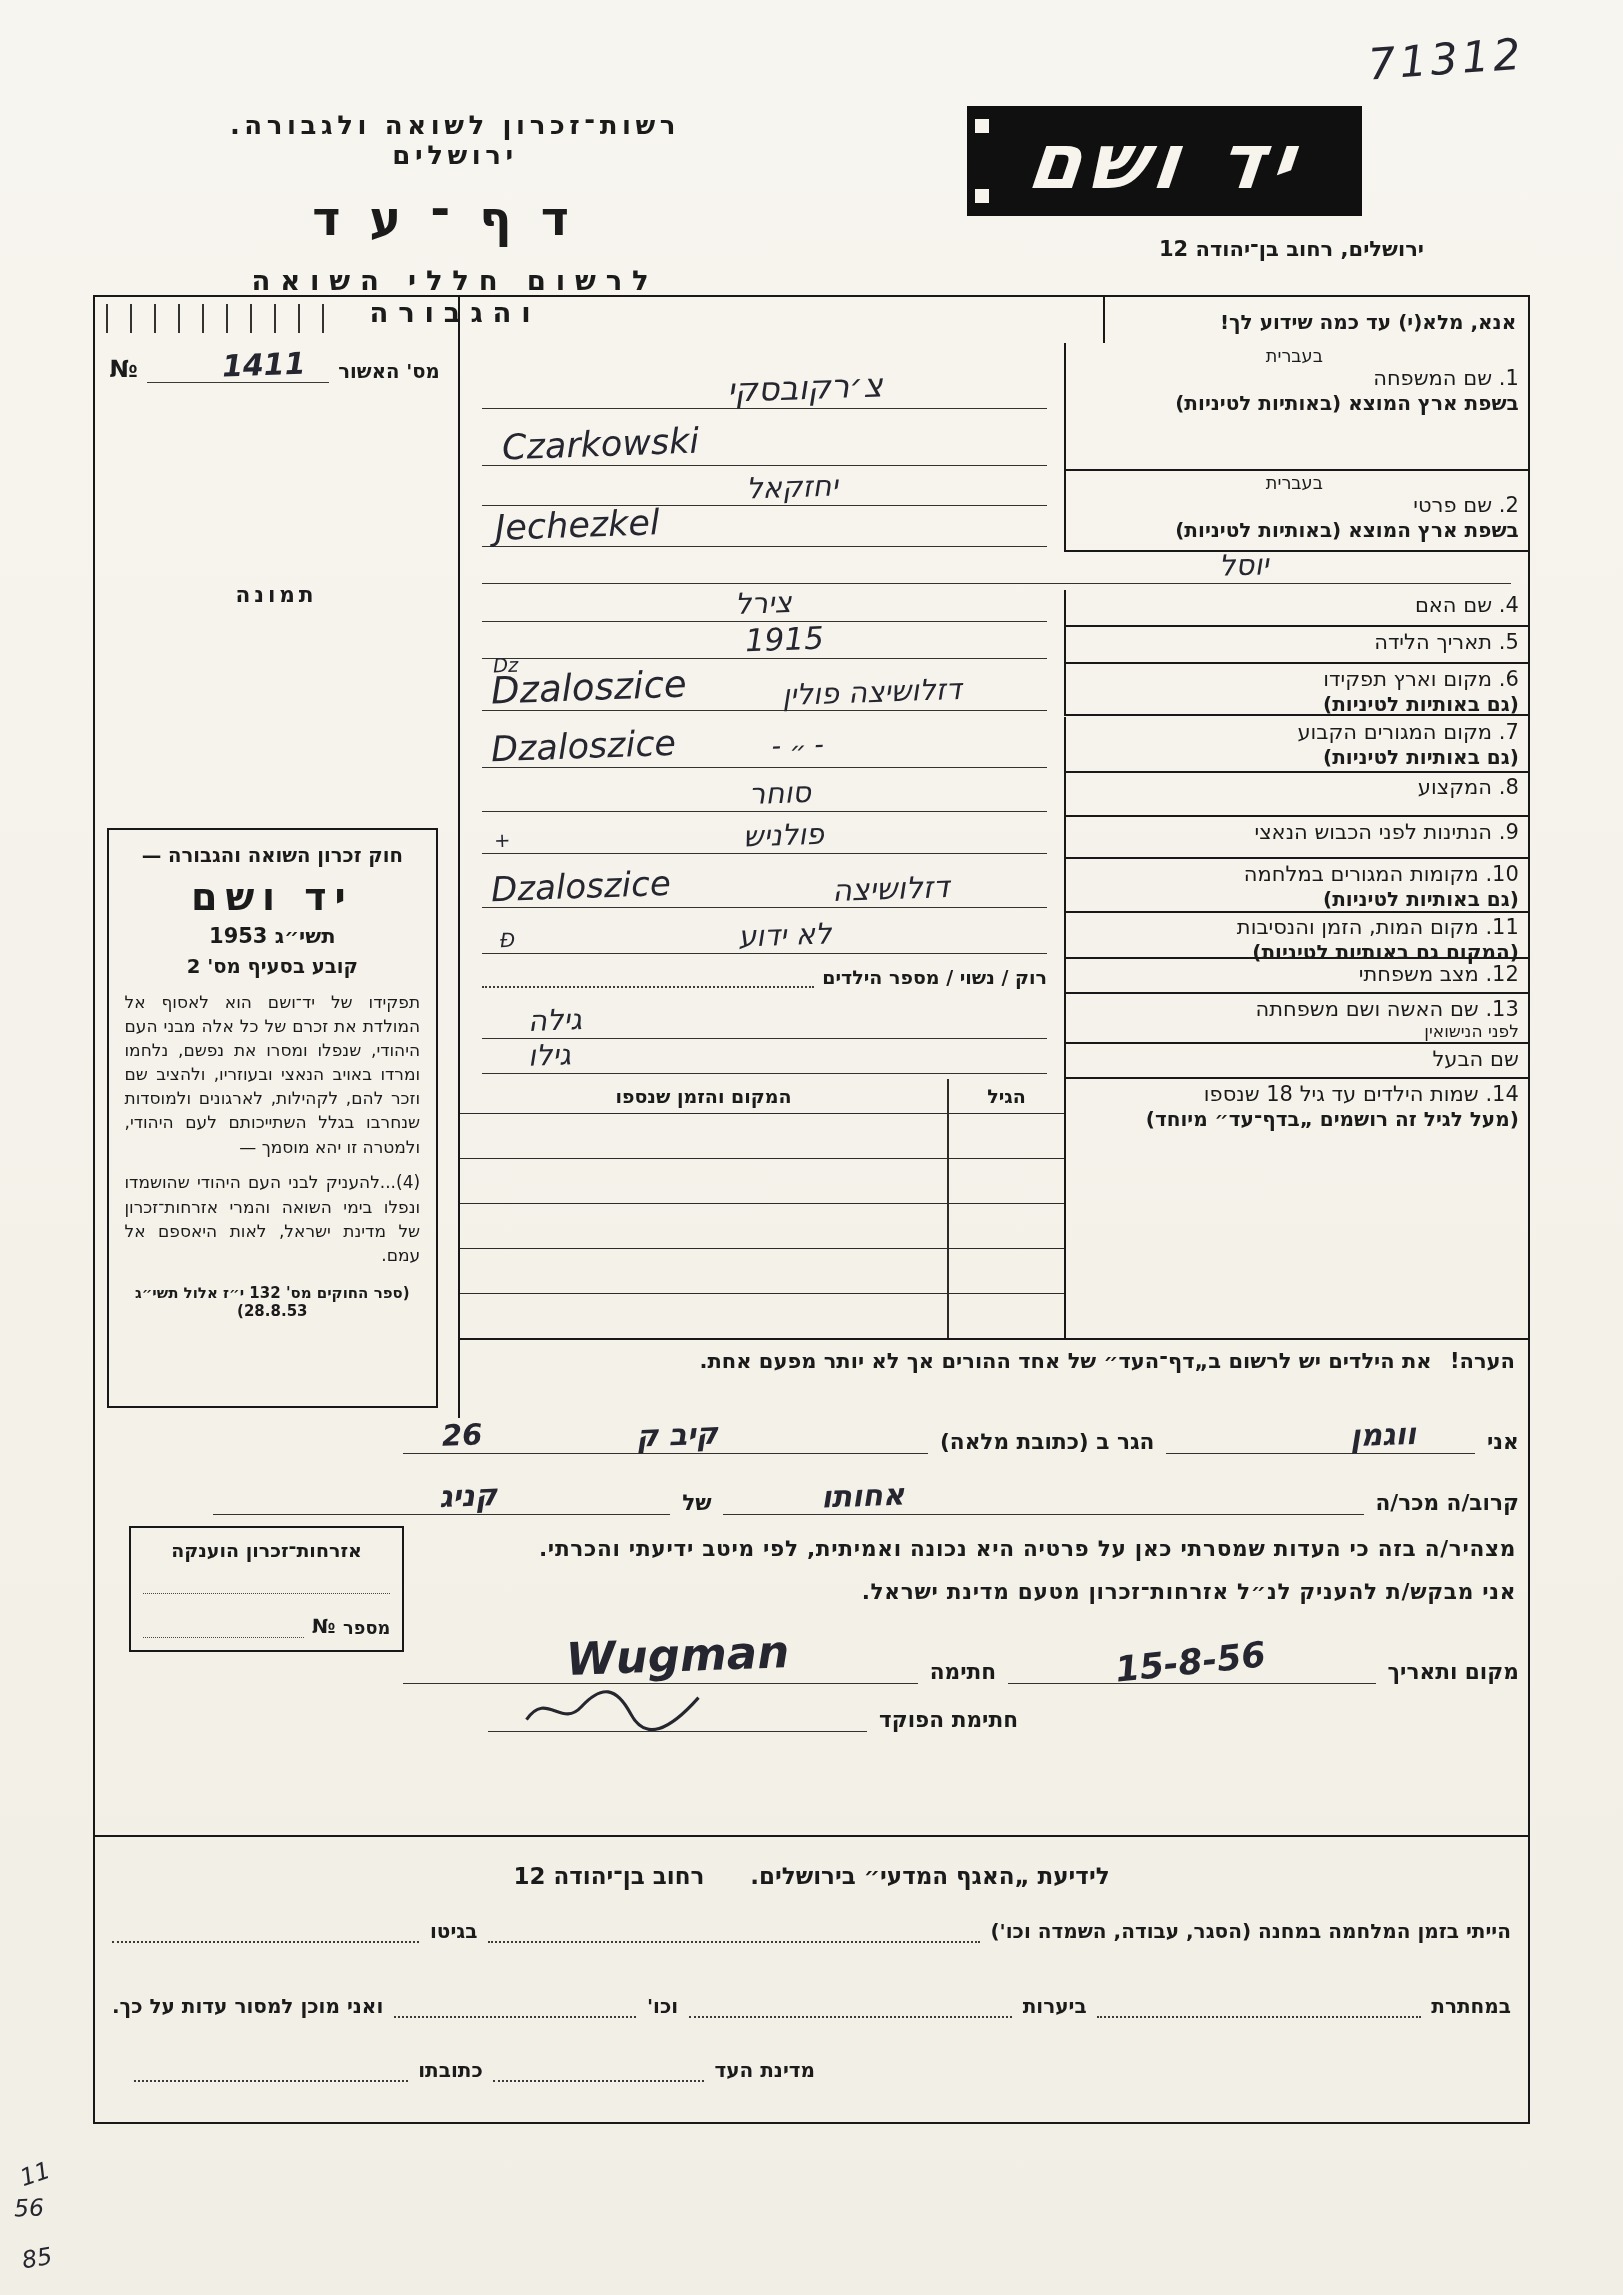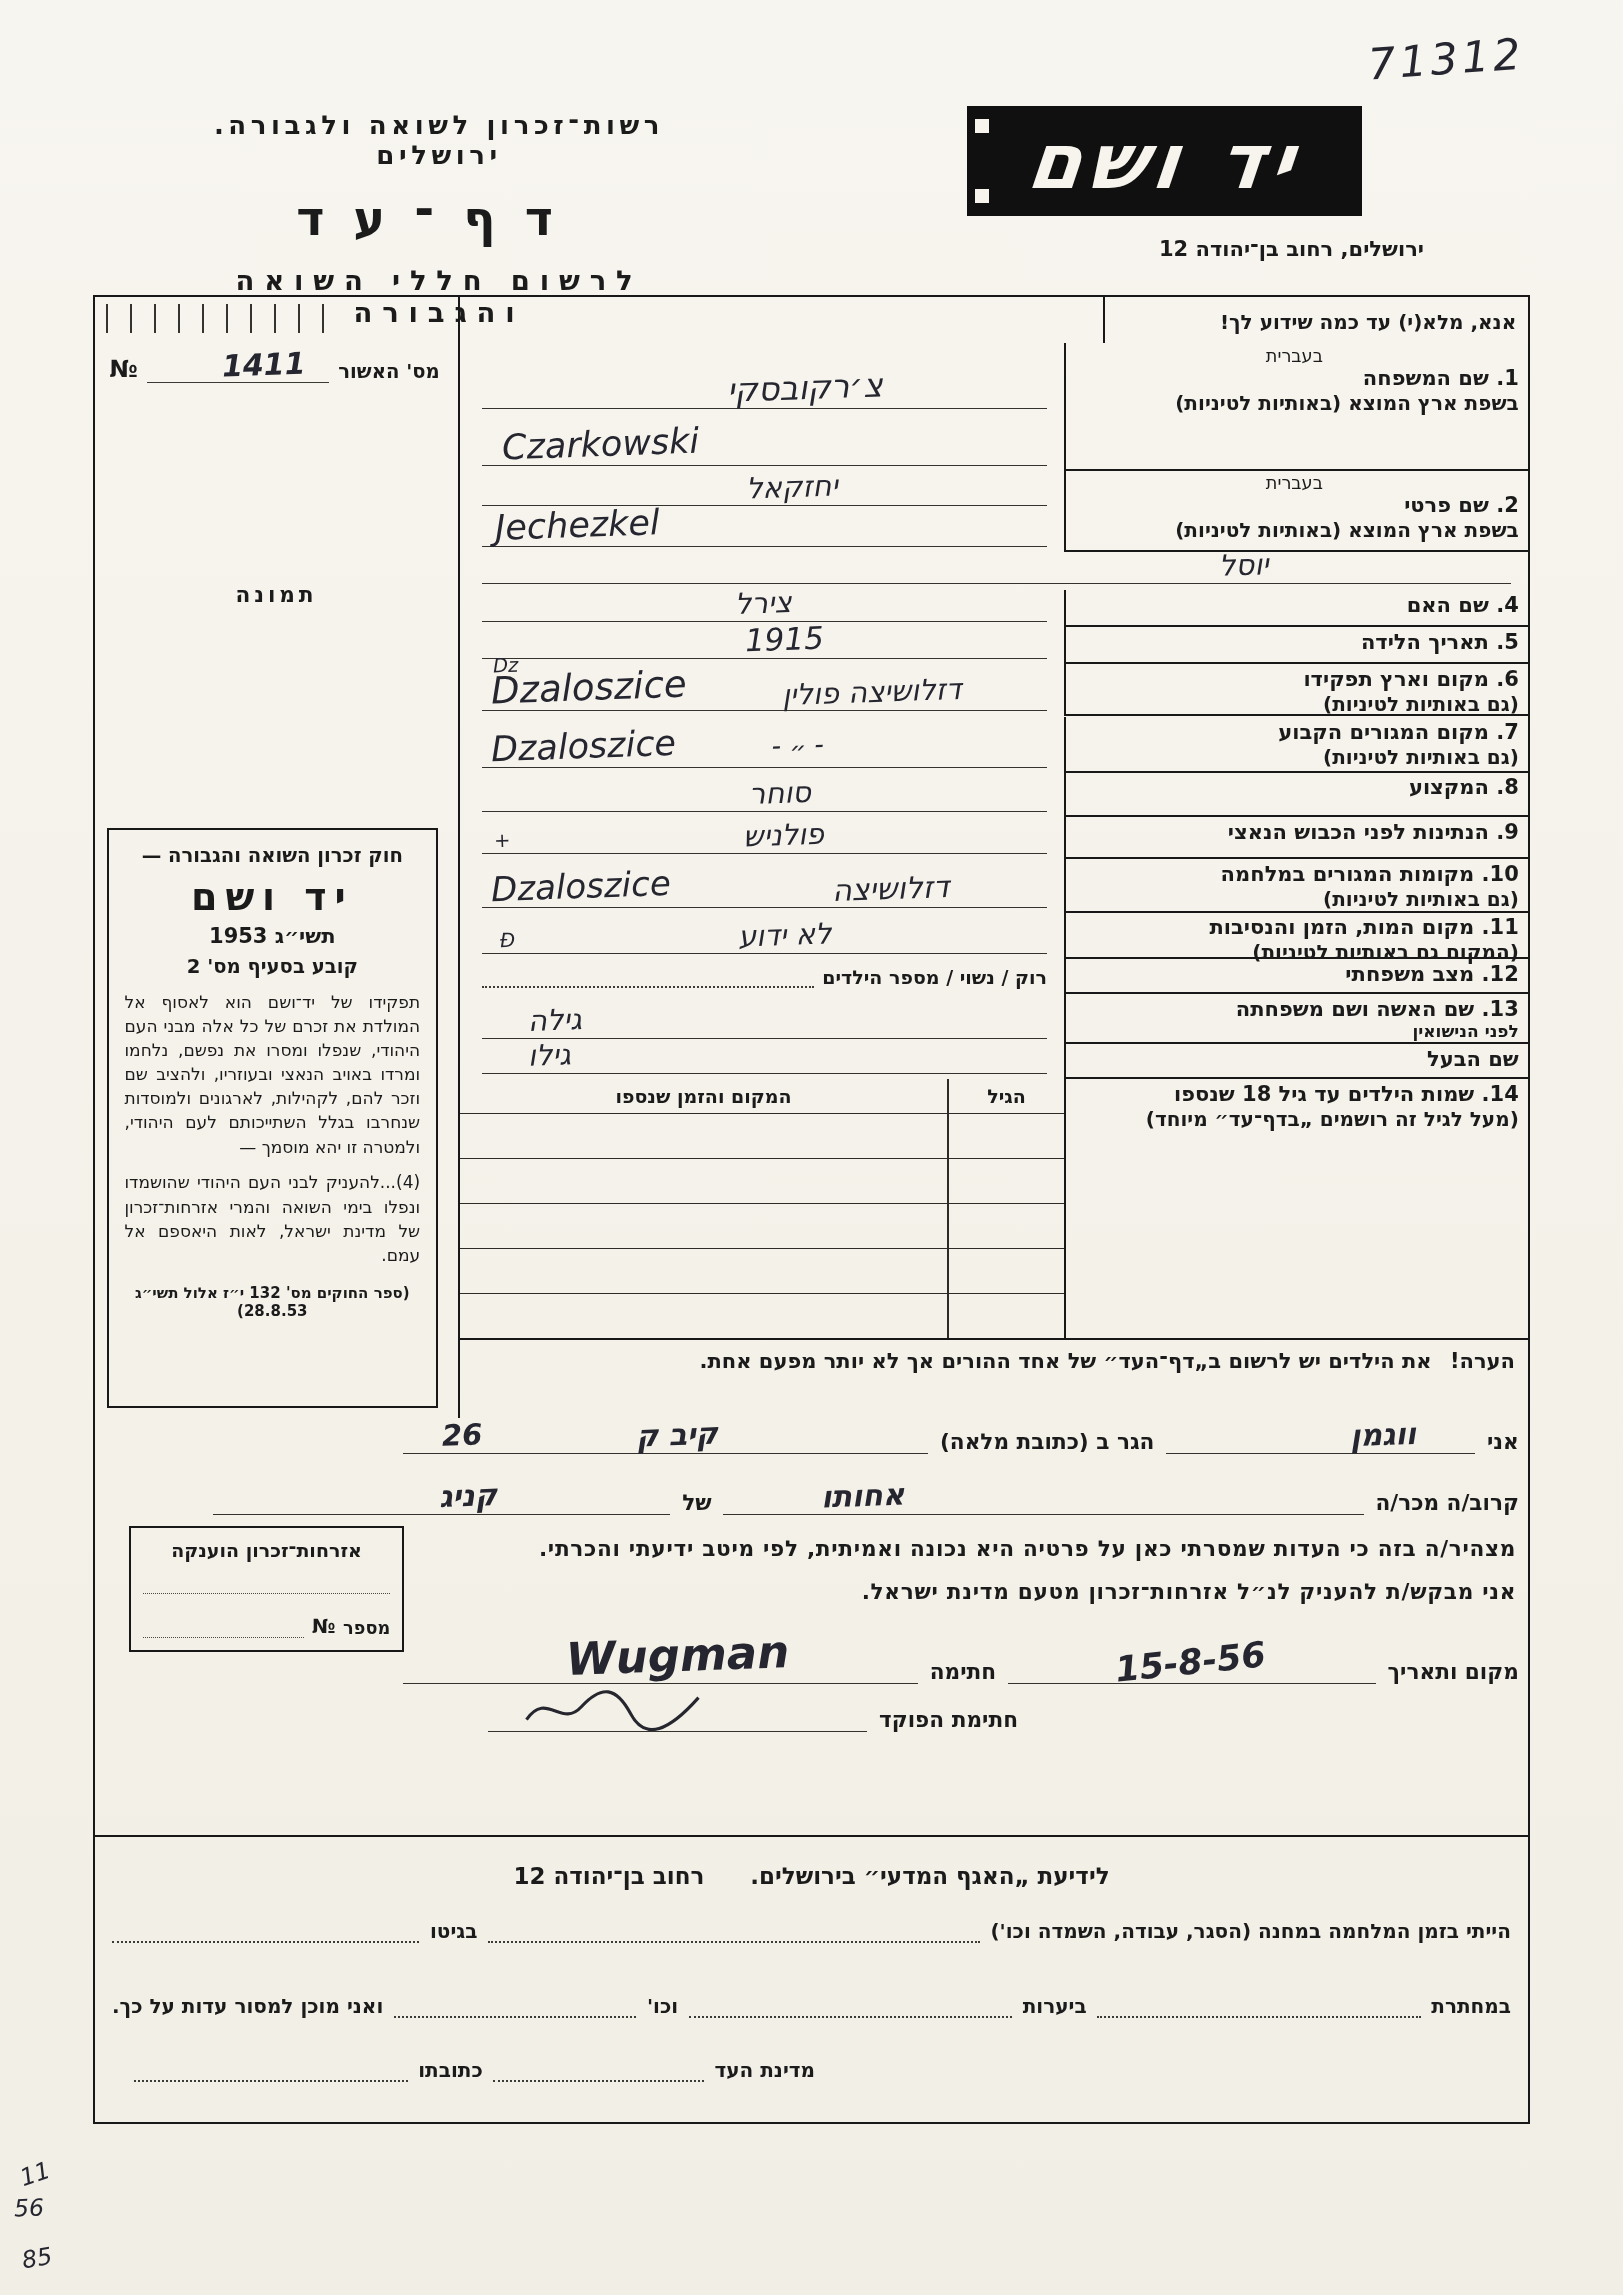--- a/index.html
+++ b/index.html
@@ -11,21 +11,21 @@
     font-family:"DejaVu Sans","Liberation Sans",sans-serif;
   }
   b { font-weight:bold; }
   .hand { font-style:italic; color:#262630; white-space:nowrap; transform:rotate(-2deg); display:inline-block; }
   .lat  { direction:ltr; }
 
   
   .stamp { position:absolute; top:34px; left:1368px; font-size:43px; letter-spacing:3.9px; transform:rotate(-4deg); }
 
   
-  .hdr { position:absolute; top:110px; left:151px; width:576px; text-align:center; }
+  .hdr { position:absolute; top:110px; left:167px; width:576px; text-align:center; }
   .hdr-authority { font-size:26px; font-weight:bold; letter-spacing:4.6px; }
   .hdr-title { margin-top:19.6px; font-size:48px; font-weight:bold; letter-spacing:29px; }
   .hdr-subtitle { margin-top:18.3px; font-size:27.5px; font-weight:bold; letter-spacing:9.8px; }
 
   .logo { position:absolute; top:106px; left:967px; width:395px; height:110px; background:#101010;
           display:flex; align-items:center; justify-content:center; }
   .logo span { color:#f6f4ed; font-size:77px; font-weight:bold; font-style:italic; letter-spacing:6.5px; transform:skewX(-8deg); }
   .logo::before { content:""; position:absolute; left:7.9px; top:13px;  width:14.4px; height:14.4px; background:#f6f4ed; }
   .logo::after  { content:""; position:absolute; left:7.9px; bottom:13px; width:14.4px; height:14.4px; background:#f6f4ed; }
   .logo-addr { position:absolute; top:237px; left:1018px; width:406px; text-align:right; font-size:21px; font-weight:bold; }
@@ -35,21 +35,21 @@
   .ticks { position:absolute; top:6.5px; left:10.5px; width:223px; height:29px;
            background:repeating-linear-gradient(90deg,#35332f 0 2px, transparent 2px 24px); }
 
   .instr { position:absolute; top:0; right:0; width:425px; height:46px; border-left:2px solid #181818;
            font-weight:bold; font-size:20px; padding:13px 11.8px 0 0; }
 
   
   .item { position:absolute; right:0; left:365px; display:flex; align-items:stretch; }
   .lbl  { width:464px; border-left:2px solid #181818; border-bottom:2px solid #181818; padding:2.6px 9.2px 1.3px 3.9px; text-align:right; }
   .lbl .sub    { text-align:center; font-size:17.7px; }
-  .lbl .main-l { font-size:21px; font-weight:bold; }
+  .lbl .main-l { font-size:21px; font-weight:normal; }
   .lbl .lnote  { font-size:20px; font-weight:bold; margin-top:1.3px; }
   .ans  { flex:1; display:flex; flex-direction:column; justify-content:flex-end; padding:0 17px 5.2px 22px; }
   .aline { position:relative; border-bottom:1.3px solid #33322e; flex:1; min-height:18.3px; }
   .aline + .aline { margin-top:5.2px; }
   .aline .hand { position:absolute; bottom:1.3px; font-size:29px; }
   .aline .lat  { font-size:35px; }
   .hand.sm { font-size:19.6px; }
   .ansrow { display:flex; align-items:flex-end; height:100%; padding-bottom:1.3px; }
   .ptext  { font-size:19px; font-weight:bold; }
   .dots   { flex:1; border-bottom:2px dotted #3a3a36; margin-right:7.9px; }

